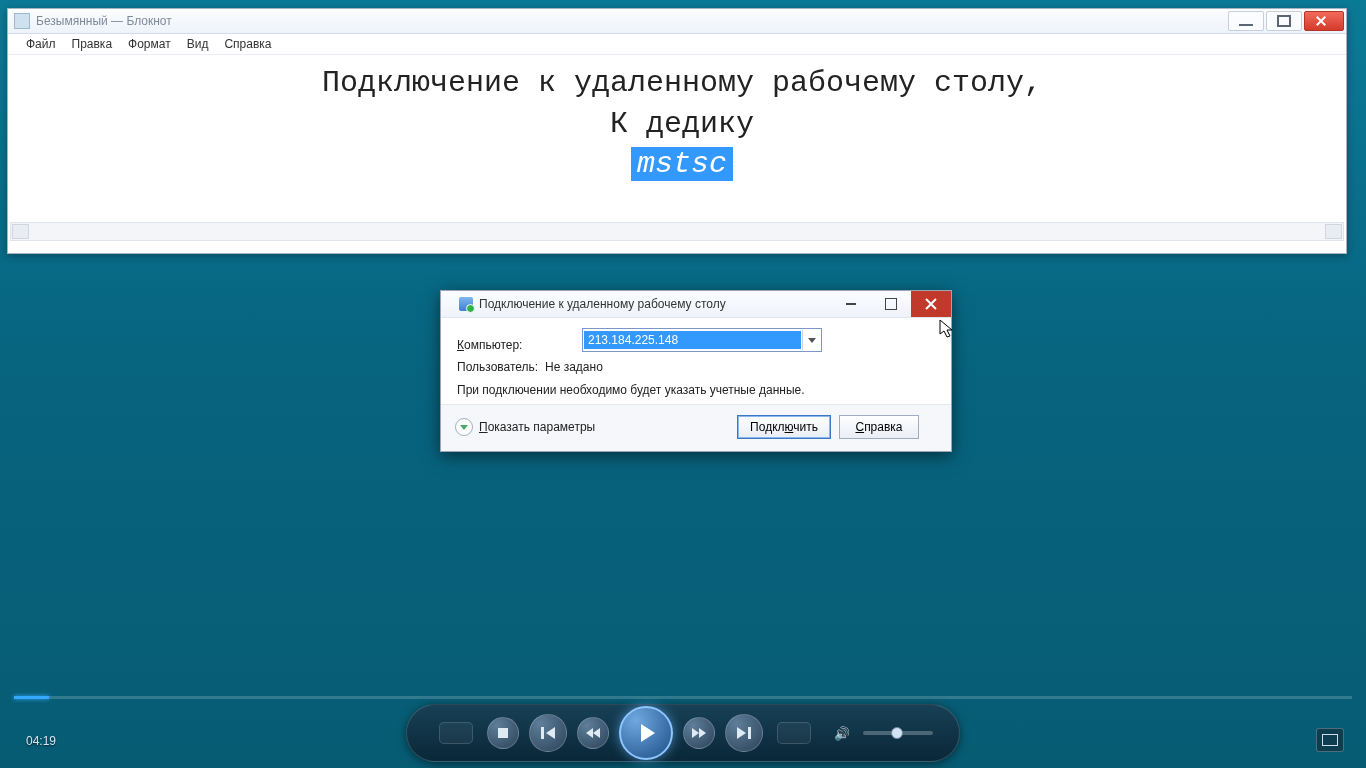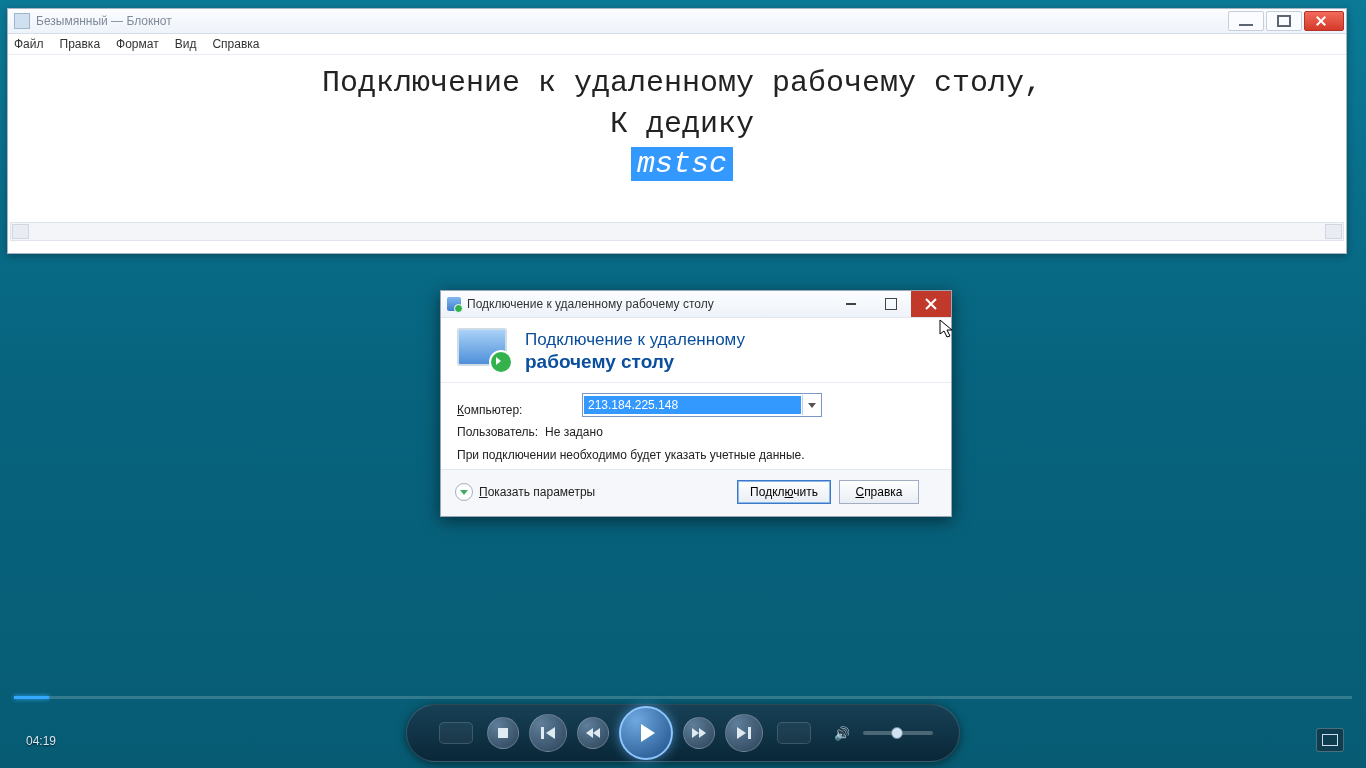--- a/index.html
+++ b/index.html
@@ -19,39 +19,39 @@
   .win-btn { width:34px; height:18px; margin-left:2px; border:1px solid #c6cfdb;
     background:#fafcff; border-radius:2px; position:relative; }
   .win-btn.close { background:linear-gradient(#f26b5b,#d43a2a); border-color:#b23328; width:38px; }
   .win-btn.close:before, .win-btn.close:after { content:""; position:absolute; top:3px; left:15px;
     width:2px; height:12px; background:#fff; transform:rotate(45deg); }
   .win-btn.close:after { transform:rotate(-45deg); }
   .win-btn.min:before { content:""; position:absolute; left:10px; right:10px; bottom:4px;
     height:2px; background:#5c6572; }
   .win-btn.max:before { content:""; position:absolute; left:10px; top:3px; right:10px;
     bottom:3px; border:2px solid #5c6572; }
-  .np-menu { height:20px; display:flex; gap:16px; padding:0 6px; font-size:12px;
+  .np-menu { height:20px; display:flex; gap:16px; padding:0 18px; font-size:12px;
     color:#333; align-items:center; border-bottom:1px solid #e9edf3; }
   .np-menu span { cursor:default; }
   .np-body { height:180px; padding-top:8px; text-align:center; font-family:Consolas, "Courier New", monospace;
     font-size:30px; line-height:1.35; color:#222; overflow:hidden; position:relative;padding-left:10px; }
   .np-body .line1, .np-body .line2 { white-space:pre; }
   .np-body .sel { background:#3399ff; color:#fff; padding:0 6px;font-style:italic; }
   .np-scroll-h { position:absolute; left:2px; right:2px; bottom:2px; height:17px;
     background:#f3f5f9; border:1px solid #dfe4ec; }
   .np-scroll-h:before { content:""; position:absolute; left:1px; top:1px; width:15px; bottom:1px;
     background:#e9edf3; border:1px solid #cfd6e0; }
   .np-scroll-h:after { content:""; position:absolute; right:1px; top:1px; width:15px; bottom:1px;
     background:#e9edf3; border:1px solid #cfd6e0; }
 
   
   .rdp { position:absolute; left:440px; top:290px; width:510px;
     background:#fff; border:1px solid #9aa6b3; box-shadow:0 4px 16px rgba(0,0,0,.5);
     font-size:12px; color:#222; }
-  .rdp-titlebar { height:26px; display:flex; align-items:center; padding-left:6px;
+  .rdp-titlebar { height:26px; display:flex; align-items:center; padding-left:18px;
     background:linear-gradient(#fbfdff,#eef3fa); border-bottom:1px solid #e1e6ee; }
   .rdp-titlebar .ico { width:14px; height:14px; margin-right:6px;
     background:linear-gradient(#7fb7ef,#3f7fd0); border-radius:2px; position:relative; }
   .rdp-titlebar .ico:after { content:""; position:absolute; right:-2px; bottom:-2px;
     width:7px; height:7px; border-radius:50%; background:#2fb24c; border:1px solid #fff; }
   .rdp-titlebar .t { font-size:12px; color:#333; }
   .rdp-titlebar .spacer { flex:1; }
   .rdp-tb-btn { width:40px; height:26px; display:flex; align-items:center; justify-content:center;
     color:#555; position:relative; }
   .rdp-tb-btn.min:before { content:""; width:10px; height:1.5px; background:#444; }
@@ -185,30 +185,20 @@
       <span class="spacer"></span>
       <span class="rdp-tb-btn min"></span>
       <span class="rdp-tb-btn max"></span>
       <span class="rdp-tb-btn close"></span>
       <span class="cursor">
         <svg viewBox="0 0 16 20">
             <path d="M1 1 L1 15 L5 12 L8 18 L11 17 L8 11 L13 11 Z" fill="#fff" stroke="#000" stroke-width="1"></path>
           </svg>
       </span>
     </div>
-    <div class="rdp-banner">
-      <div class="big-ico">
-        <div class="screen"></div>
-          <div class="badge"></div>
-      </div>
-      <div class="txt">
-        <div>Подключение к удаленному</div>
-        <div class="l2">рабочему столу</div>
-      </div>
-    </div>
     <div class="rdp-body">
       <div class="rdp-row">
         <span class="lbl"><u>К</u><span>омпьютер:</span></span>
         <div class="combo">
           <span class="val">213.184.225.148</span>
           <span class="dd"></span>
         </div>
       </div>
       <div class="rdp-row">
         <span class="lbl">Пользователь:</span>

